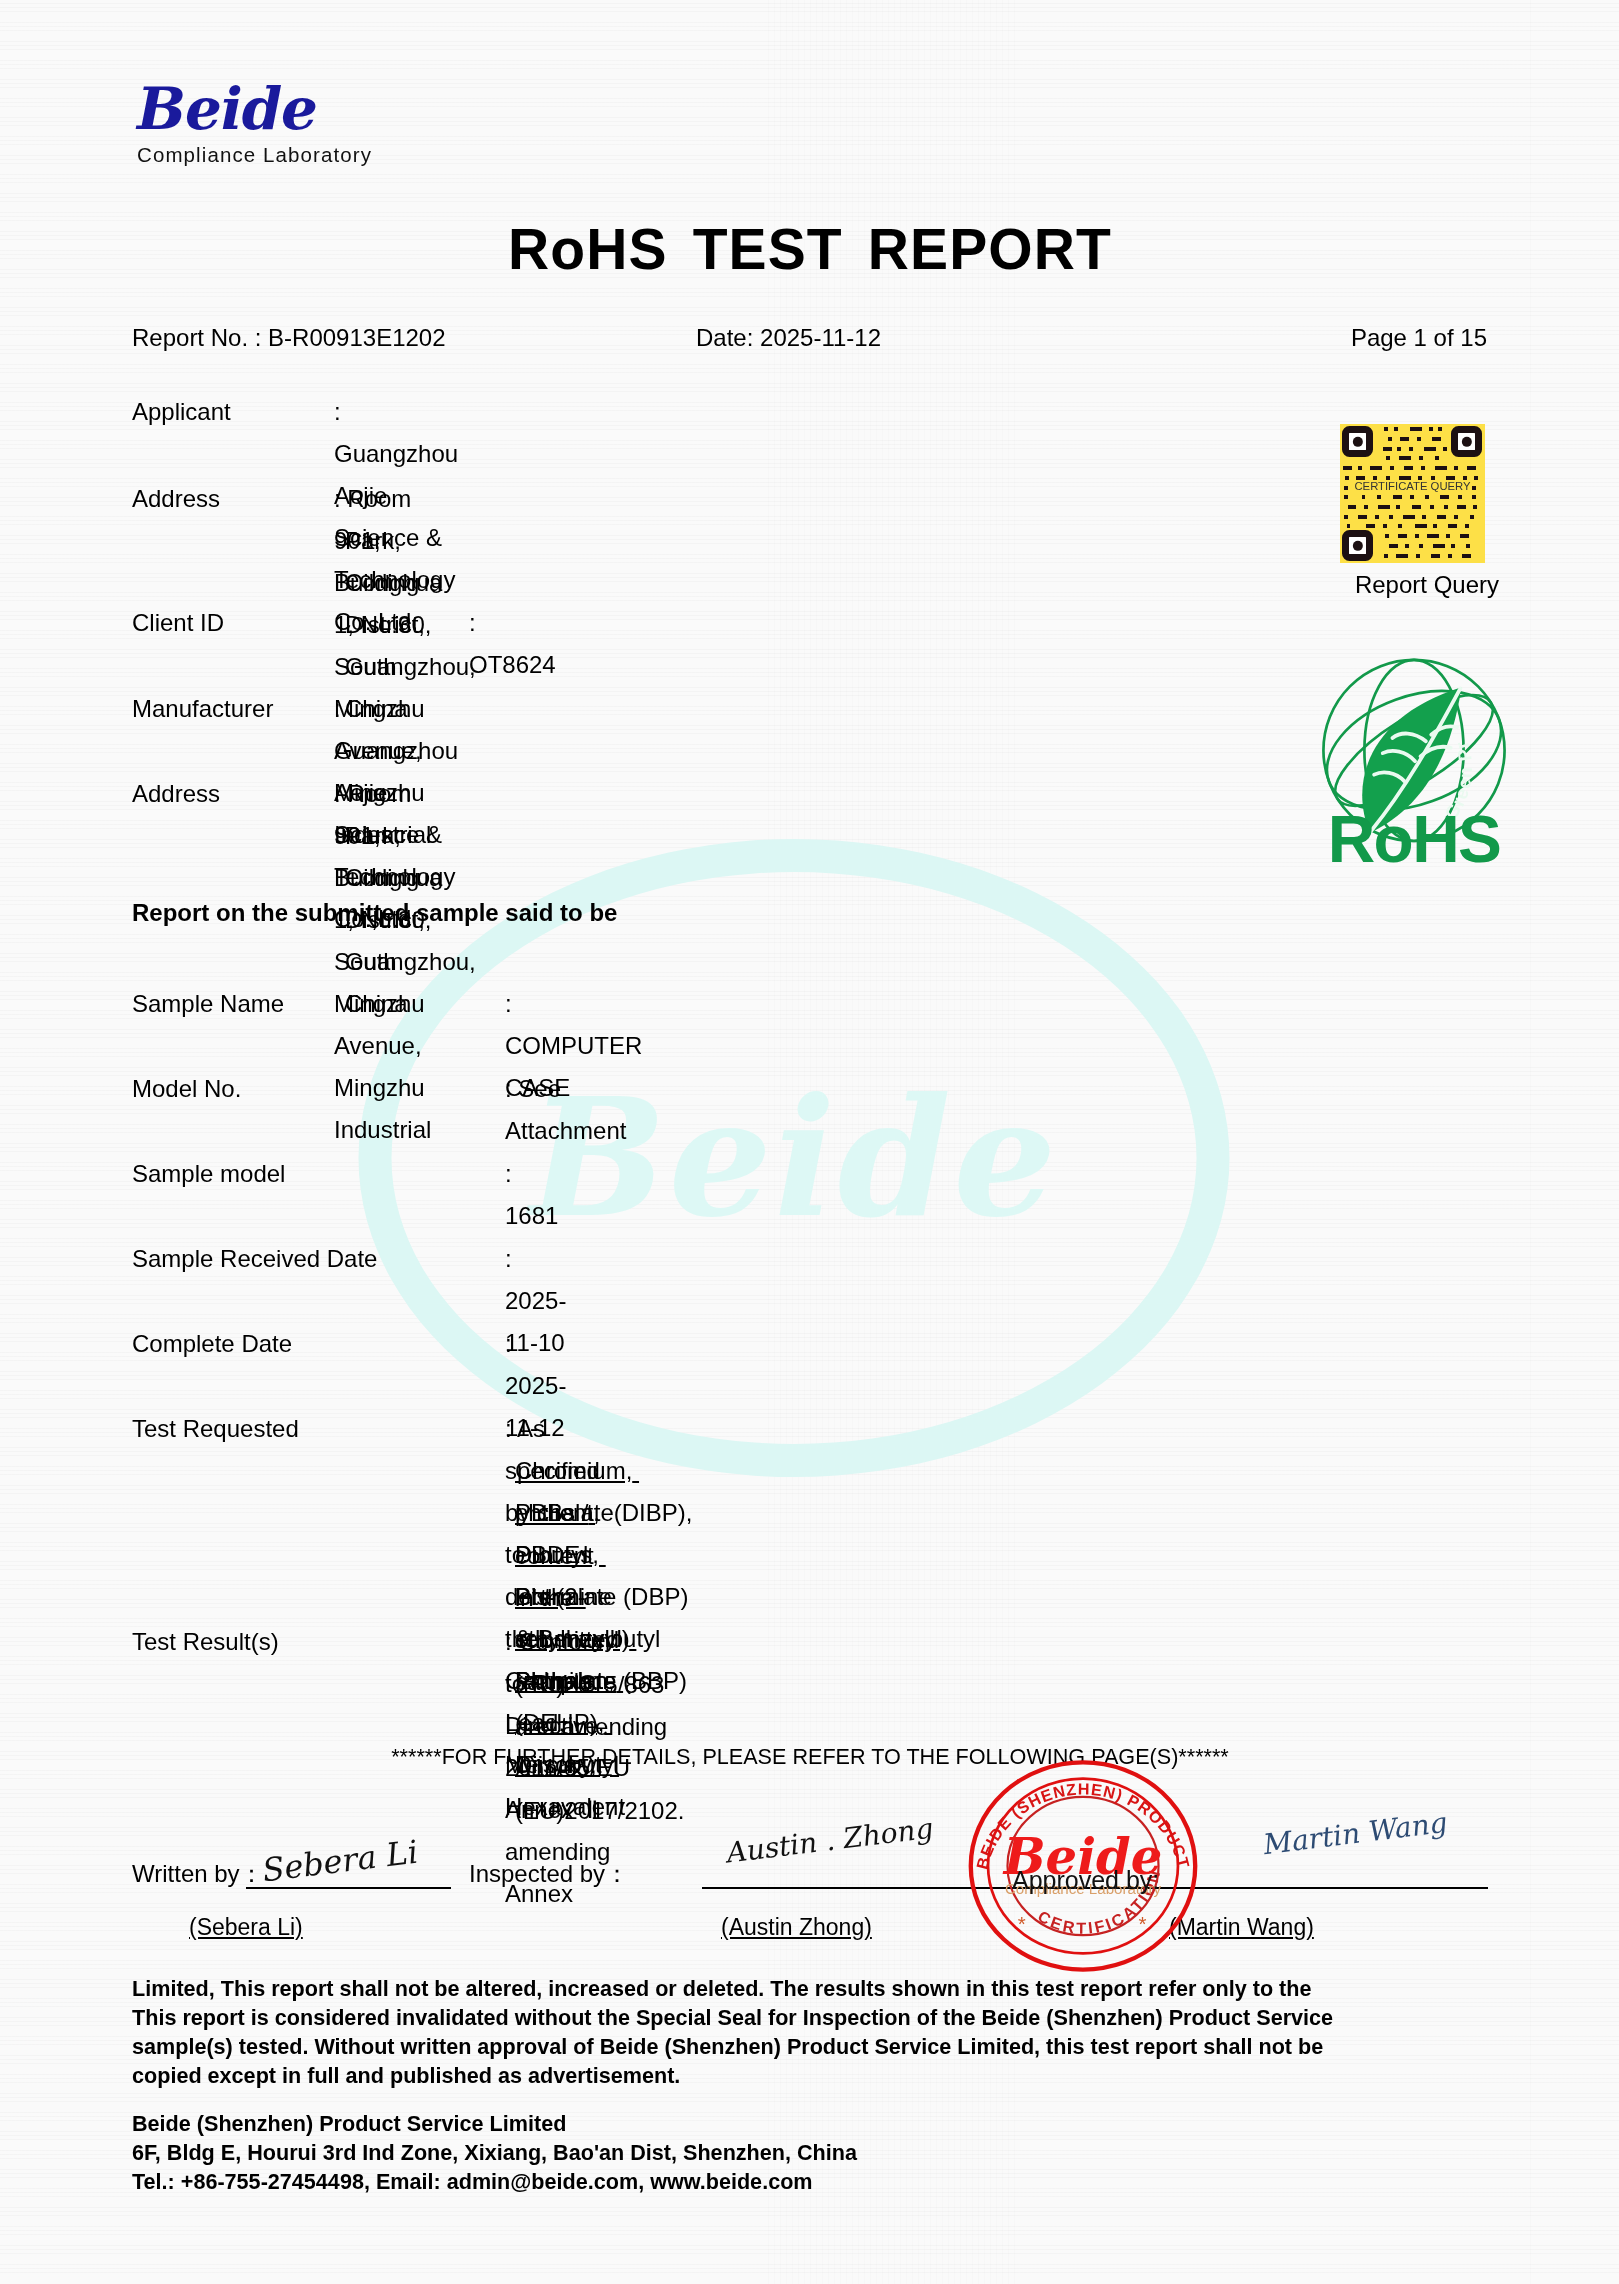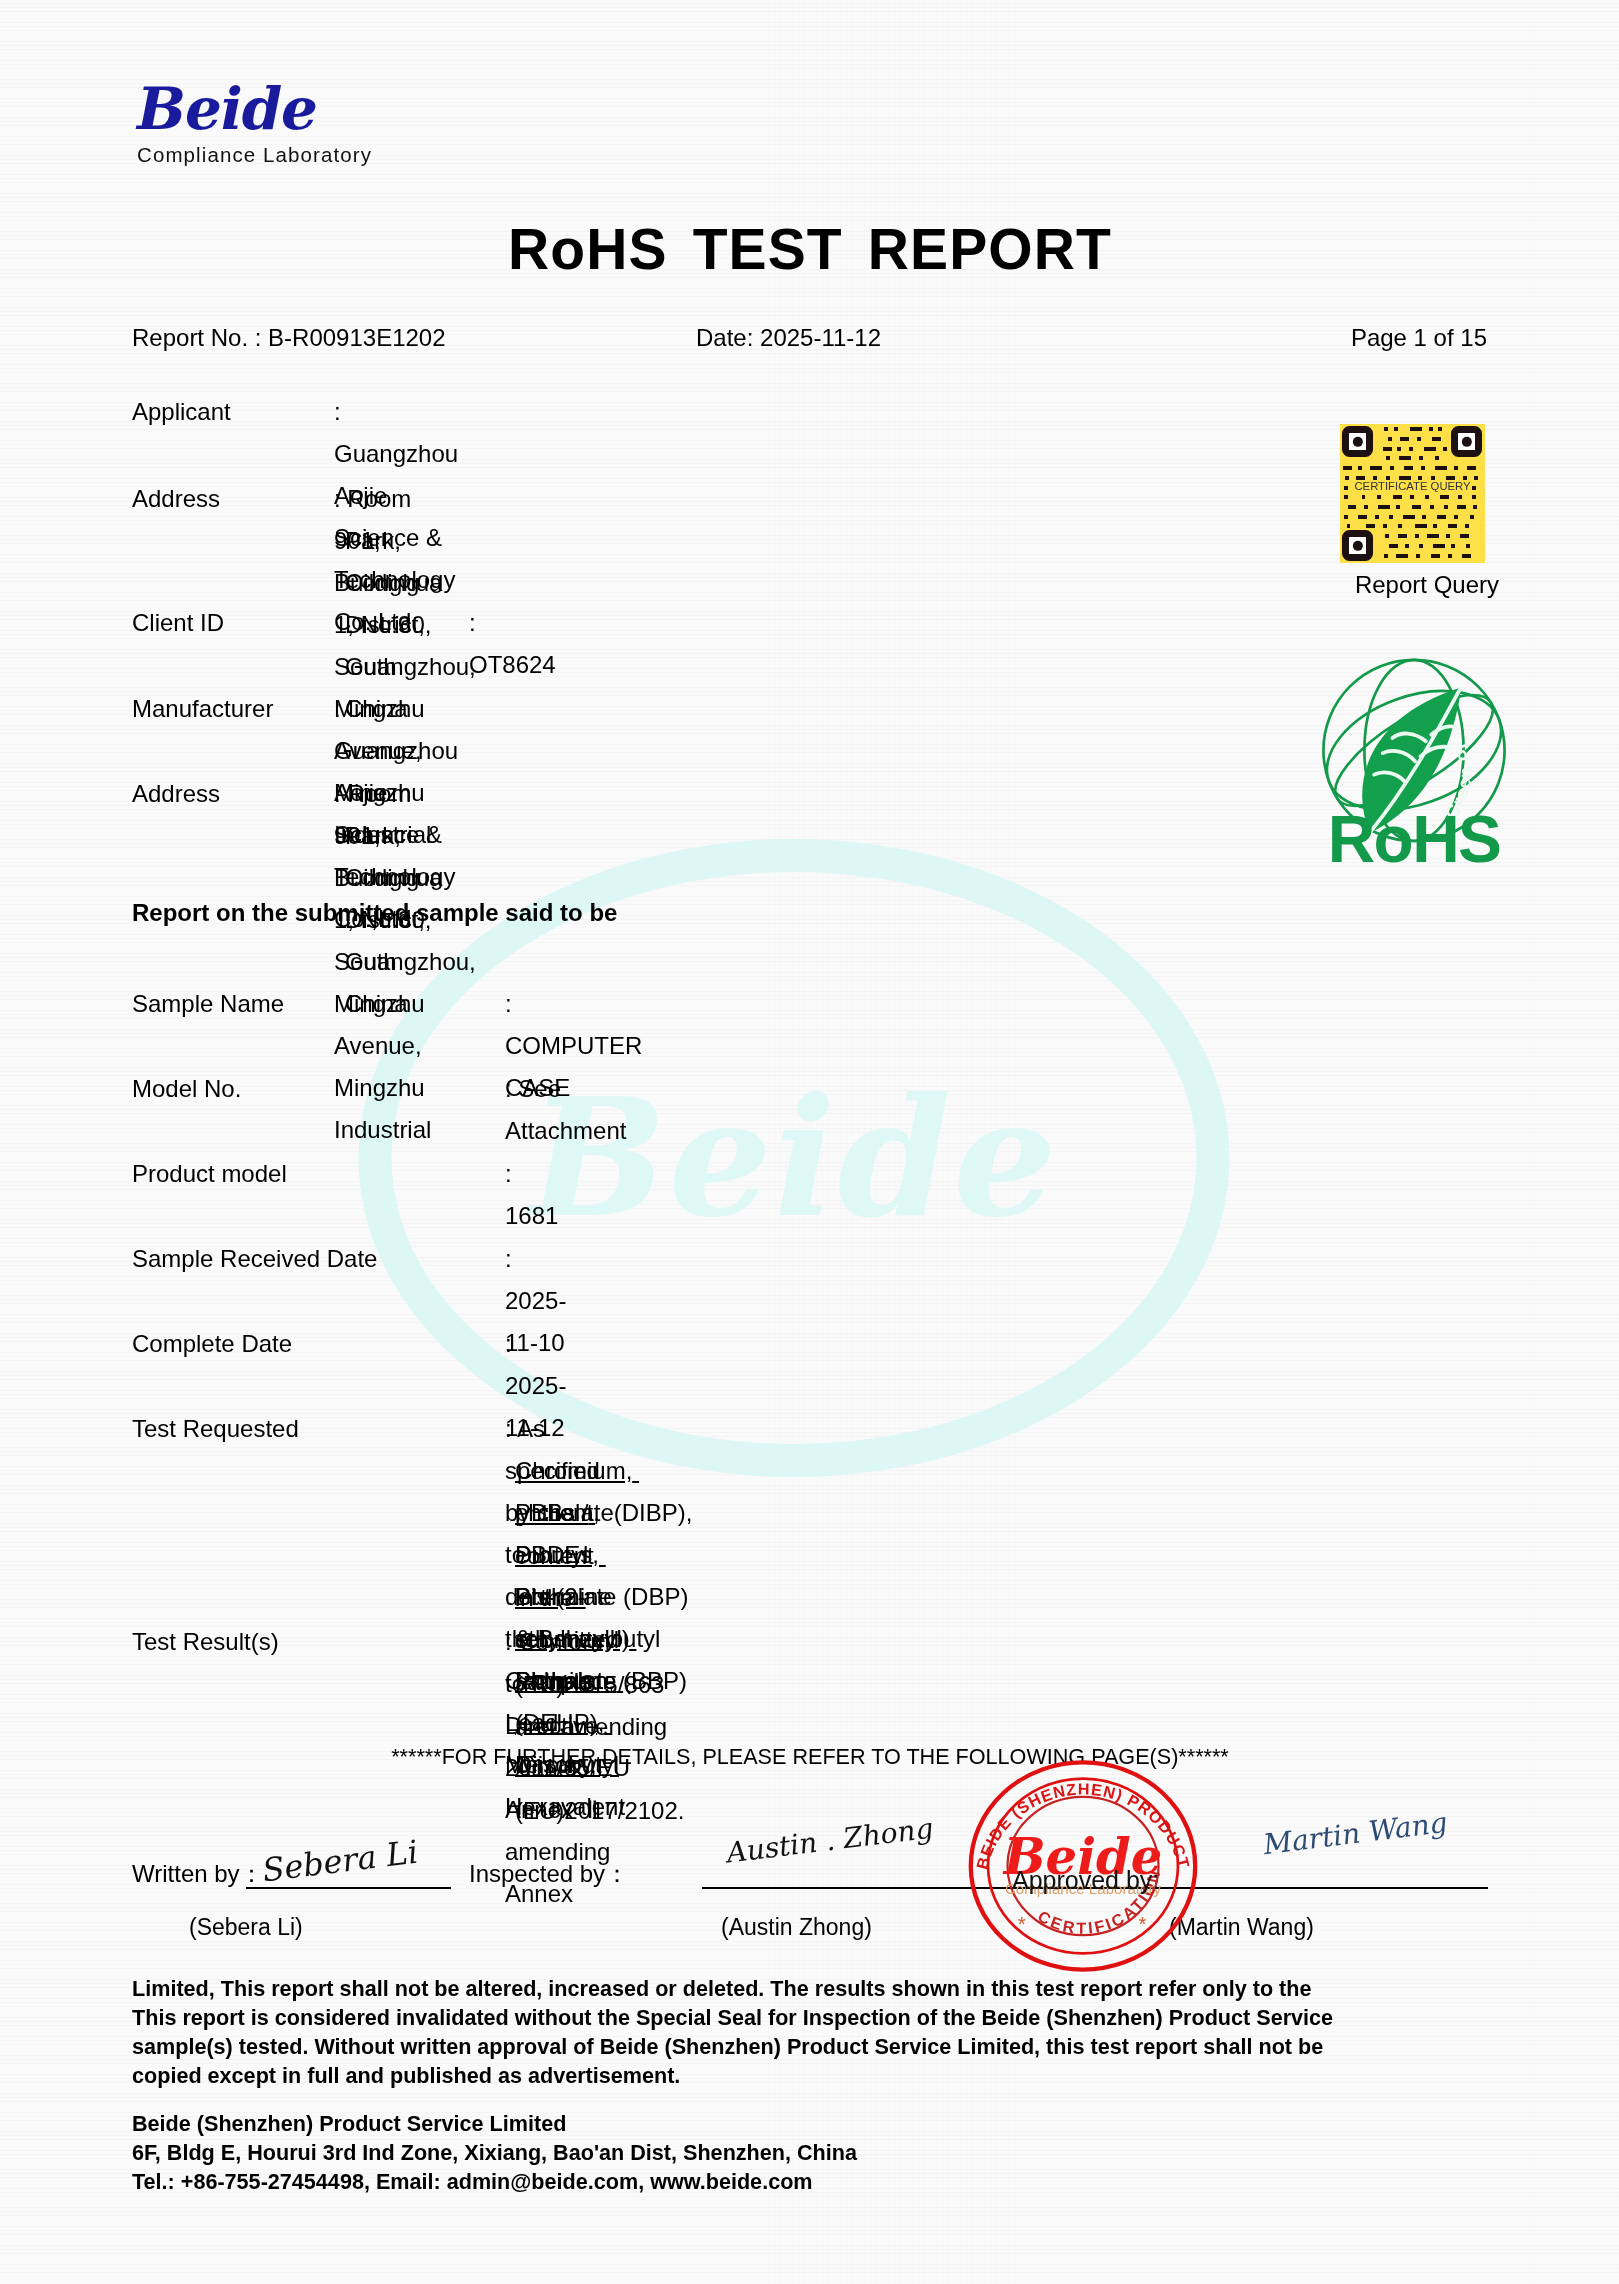--- a/index.html
+++ b/index.html
@@ -208,21 +208,21 @@
   .sig-ink {
     position: absolute;
     font-family: "DejaVu Serif", serif;
     font-style: italic;
     font-size: 32px;
     color: #111;
     white-space: nowrap;
     transform: rotate(-7deg);
   }
   .sig-names { position: absolute; top: 1914px; left: 132px; width: 1355px; font-size: 23px; }
-  .sig-names span { position: absolute; white-space: nowrap; }
+  .sig-names span { position: absolute; white-space: nowrap; text-decoration: underline; }
 
   
   .seal {
     position: absolute;
     left: 967px;
     top: 1758px;
     width: 232px;
     height: 216px;
     z-index: 6;
     pointer-events: none;
@@ -322,21 +322,21 @@
       <span class="f-label">Sample Name</span>
       <span class="f-value">: COMPUTER CASE</span>
     </div>
 
     <div class="field f-colon-b" style="left:132px; top:1068px;">
       <span class="f-label">Model No.</span>
       <span class="f-value">: See Attachment</span>
     </div>
 
     <div class="field f-colon-b" style="left:132px; top:1153px;">
-      <span class="f-label">Product model</span>
+      <span class="f-label">Sample model</span>
       <span class="f-value">: 1681</span>
     </div>
 
     <div class="field f-colon-b" style="left:132px; top:1238px;">
       <span class="f-label">Sample Received Date</span>
       <span class="f-value">: 2025-11-10</span>
     </div>
 
     <div class="field f-colon-b" style="left:132px; top:1323px;">
       <span class="f-label">Complete Date</span>

